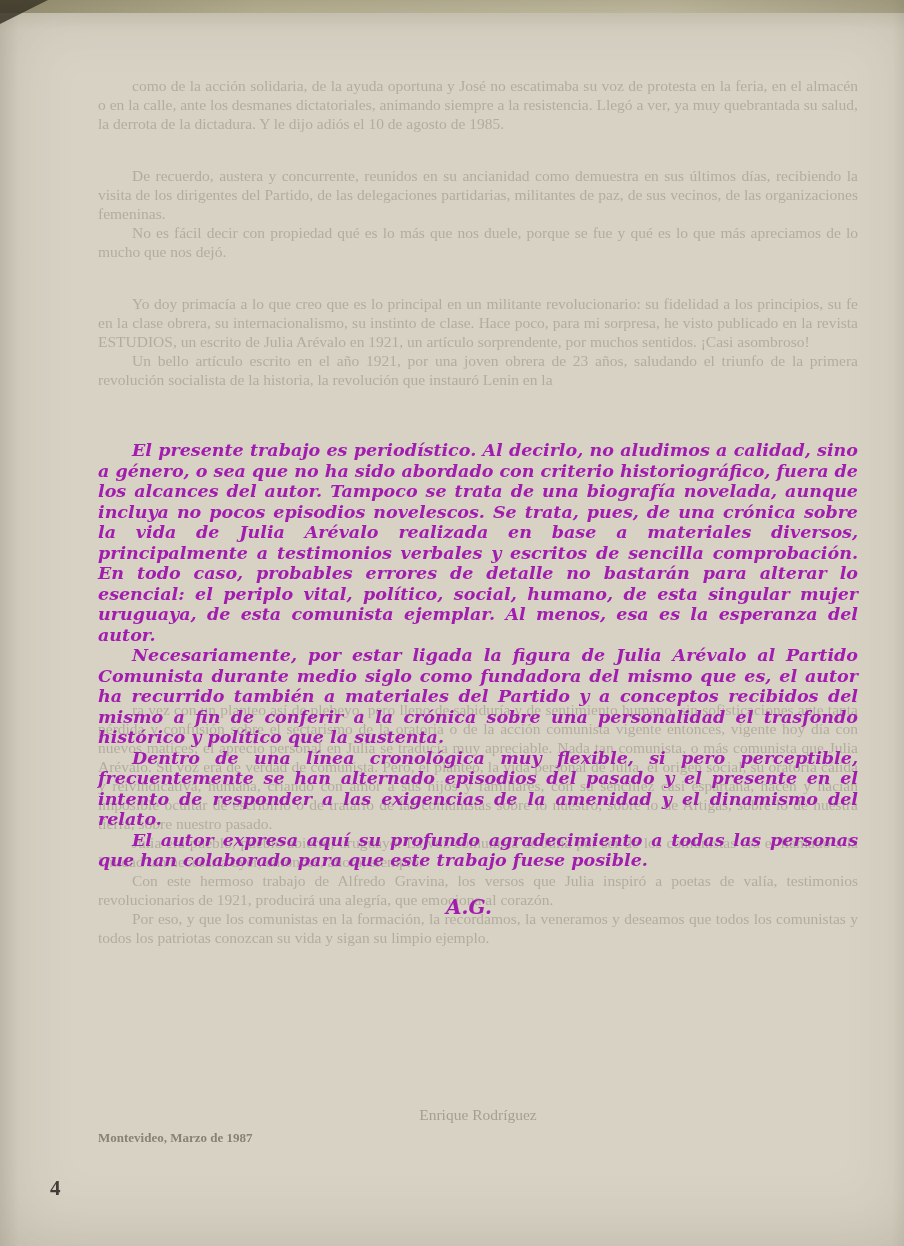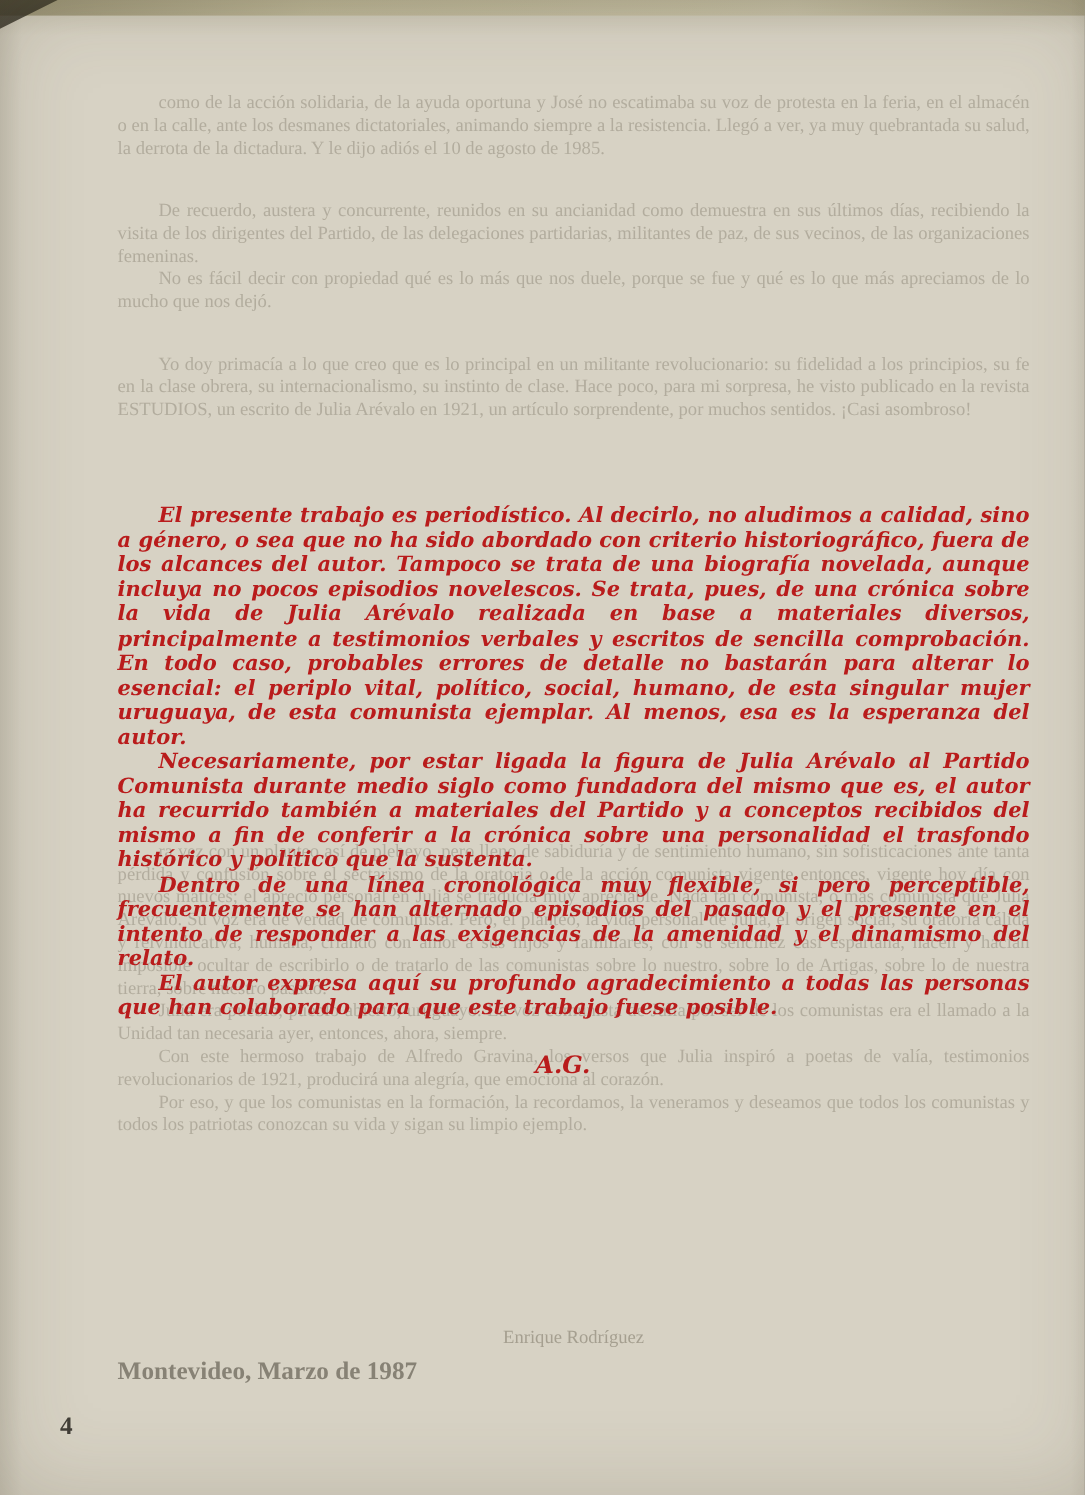--- a/index.html
+++ b/index.html
@@ -51,30 +51,30 @@
   #ghost-second { top: 166px; }
   #ghost-third  { top: 294px; }
   #ghost-bottom { top: 700px; }
   .ghost-credit {
     position: absolute; left: 98px; width: 760px; top: 1106px;
     text-align: center; font-size: 15.5px;
     color: rgba(95,88,72,0.42); filter: blur(0.3px); z-index: 1;
   }
   .ghost-dateline {
     position: absolute; left: 98px; top: 1130px;
-    font-size: 21px; font-weight: bold;
+    font-size: 13px; font-weight: bold;
     color: rgba(70,64,52,0.55); filter: blur(0.25px); z-index: 1;
   }
   
   .preface {
-    position: absolute; left: 98px; width: 760px; top: 420px;
+    position: absolute; left: 98px; width: 760px; top: 440px;
     font-family: "DejaVu Serif", "Liberation Serif", serif;
     font-style: italic; font-weight: 600;
     font-size: 17.5px; line-height: 20.5px;
-    color: #b91c1c;
+    color: #a21caf;
     text-align: justify;
     z-index: 2;
   }
   .preface p { margin: 0; text-indent: 34px; }
   .signature {
     margin-top: 26px; padding-right: 18px;
     text-align: center; font-size: 20px; font-weight: 700;
   }
   .page-number {
     position: absolute; left: 50px; top: 1176px;
@@ -94,20 +94,21 @@
     <p>como de la acción solidaria, de la ayuda oportuna y José no escatimaba su voz de protesta en la feria, en el almacén o en la calle, ante los desmanes dictatoriales, animando siempre a la resistencia. Llegó a ver, ya muy quebrantada su salud, la derrota de la dictadura. Y le dijo adiós el 10 de agosto de 1985.</p>
   </div>
 
   <div class="ghost-block" id="ghost-second">
     <p>De recuerdo, austera y concurrente, reunidos en su ancianidad como demuestra en sus últimos días, recibiendo la visita de los dirigentes del Partido, de las delegaciones partidarias, militantes de paz, de sus vecinos, de las organizaciones femeninas.</p>
     <p>No es fácil decir con propiedad qué es lo más que nos duele, porque se fue y qué es lo que más apreciamos de lo mucho que nos dejó.</p>
   </div>
 
   <div class="ghost-block" id="ghost-third">
     <p>Yo doy primacía a lo que creo que es lo principal en un militante revolucionario: su fidelidad a los principios, su fe en la clase obrera, su internacionalismo, su instinto de clase. Hace poco, para mi sorpresa, he visto publicado en la revista ESTUDIOS, un escrito de Julia Arévalo en 1921, un artículo sorprendente, por muchos sentidos. ¡Casi asombroso!</p>
+    <p>Un bello artículo escrito en el año 1921, por una joven obrera de 23 años, saludando el triunfo de la primera revolución socialista de la historia, la revolución que instauró Lenin en la</p>
   </div>
 
   <div class="ghost-block" id="ghost-bottom">
     <p>ra vez con un planteo así de plebeyo, pero lleno de sabiduría y de sentimiento humano, sin sofisticaciones ante tanta pérdida y confusión sobre el sectarismo de la oratoria o de la acción comunista vigente entonces, vigente hoy día con nuevos matices; el aprecio personal en Julia se traducía muy apreciable. Nada tan comunista, o más comunista que Julia Arévalo. Su voz era de verdad de comunista. Pero, el planteo, la vida personal de Julia, el origen social, su oratoria cálida y reivindicativa, humana, criando con amor a sus hijos y familiares, con su sencillez casi espartana, hacen y hacían imposible ocultar de escribirlo o de tratarlo de las comunistas sobre lo nuestro, sobre lo de Artigas, sobre lo de nuestra tierra, sobre nuestro pasado.</p>
     <p>Julia era pueblo, pueblo abierto, uruguayo. La voz comunista de Julia por ser de los comunistas era el llamado a la Unidad tan necesaria ayer, entonces, ahora, siempre.</p>
     <p>Con este hermoso trabajo de Alfredo Gravina, los versos que Julia inspiró a poetas de valía, testimonios revolucionarios de 1921, producirá una alegría, que emociona al corazón.</p>
     <p>Por eso, y que los comunistas en la formación, la recordamos, la veneramos y deseamos que todos los comunistas y todos los patriotas conozcan su vida y sigan su limpio ejemplo.</p>
   </div>
 
   <div class="ghost-credit">Enrique Rodríguez</div>

